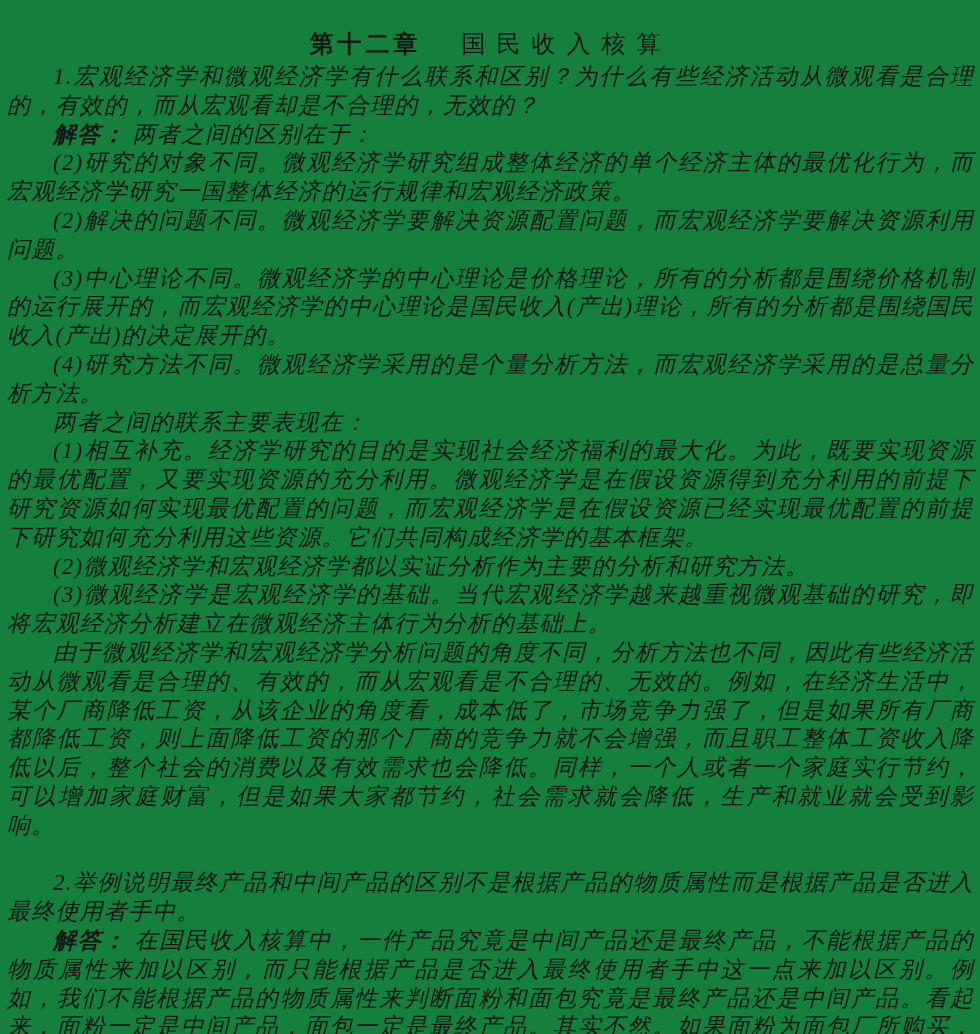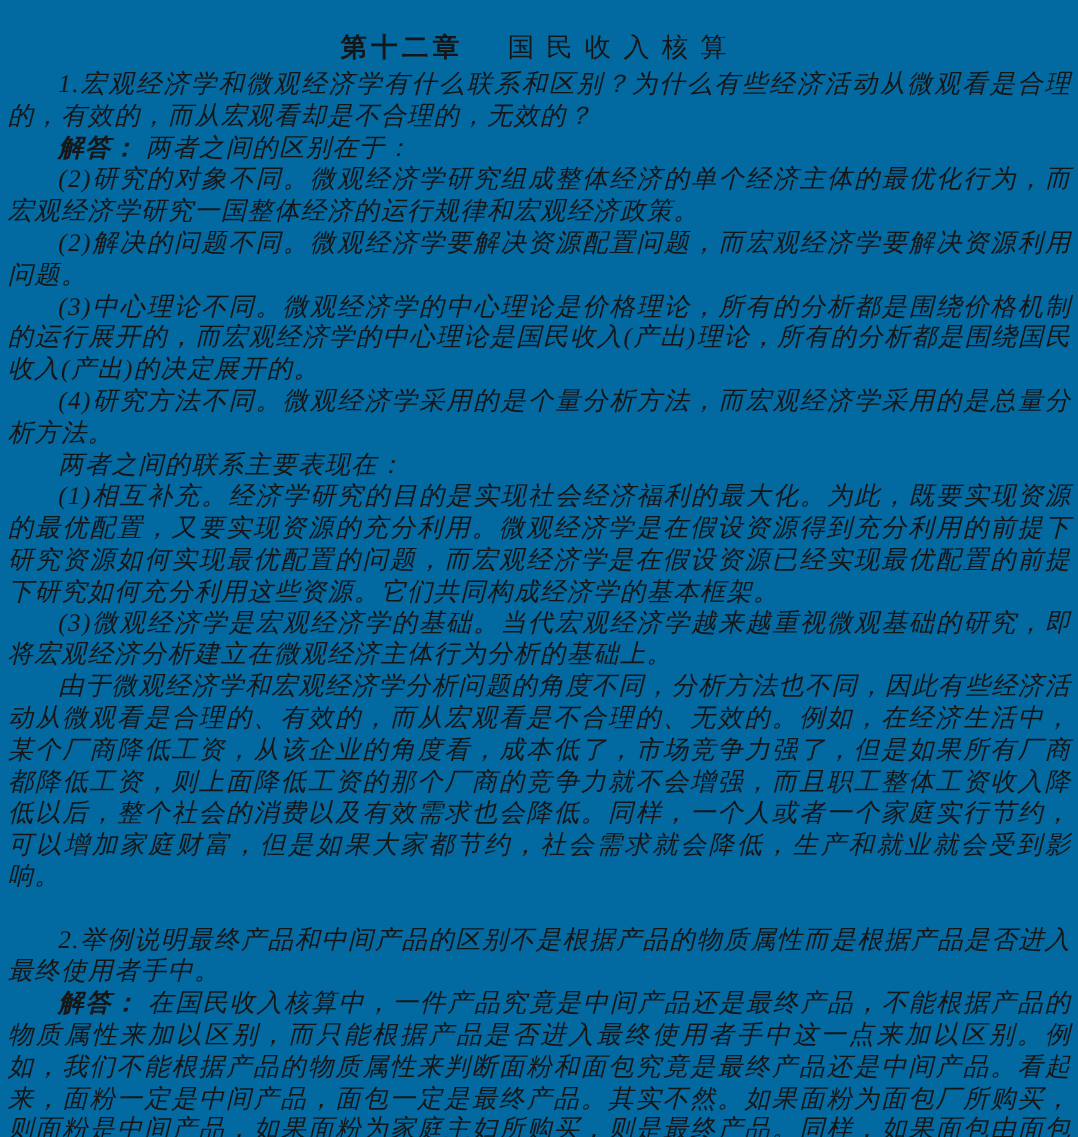--- a/index.html
+++ b/index.html
@@ -5,21 +5,21 @@
   html, body {
     margin: 0;
     padding: 0;
     background: #ffffff;
   }
   .page {
     position: relative;
     width: 980px;
     height: 1034px;
     overflow: hidden;
-    background: #0369a1;
+    background: #15803d;
     box-sizing: border-box;
     padding: 30px 6px 0 7px;
     font-family: "Liberation Serif", "DejaVu Serif", serif;
     color: #161616;
     font-size: 23px;
   }
   .doc-title {
     margin: 0 0 4px 0;
     text-align: center;
     font-size: 24px;
@@ -86,20 +86,23 @@
   </p>
 
   <p class="para">
     <span>两者之间的联系主要表现在：</span>
   </p>
 
   <p class="para">
     <span>(1)相互补充。经济学研究的目的是实现社会经济福利的最大化。为此，既要实现资源的最优配置，又要实现资源的充分利用。微观经济学是在假设资源得到充分利用的前提下研究资源如何实现最优配置的问题，而宏观经济学是在假设资源已经实现最优配置的前提下研究如何充分利用这些资源。它们共同构成经济学的基本框架。</span>
   </p>
 
+  <p class="para">
+    <span>(2)微观经济学和宏观经济学都以实证分析作为主要的分析和研究方法。</span>
+  </p>
 
   <p class="para">
     <span>(3)微观经济学是宏观经济学的基础。当代宏观经济学越来越重视微观基础的研究，即将宏观经济分析建立在微观经济主体行为分析的基础上。</span>
   </p>
 
   <p class="para">
     <span>由于微观经济学和宏观经济学分析问题的角度不同，分析方法也不同，因此有些经济活动从微观看是合理的、有效的，而从宏观看是不合理的、无效的。例如，在经济生活中，某个厂商降低工资，从该企业的角度看，成本低了，市场竞争力强了，但是如果所有厂商都降低工资，则上面降低工资的那个厂商的竞争力就不会增强，而且职工整体工资收入降低以后，整个社会的消费以及有效需求也会降低。同样，一个人或者一个家庭实行节约，可以增加家庭财富，但是如果大家都节约，社会需求就会降低，生产和就业就会受到影响。</span>
   </p>
 
   <p class="para gap-above">

